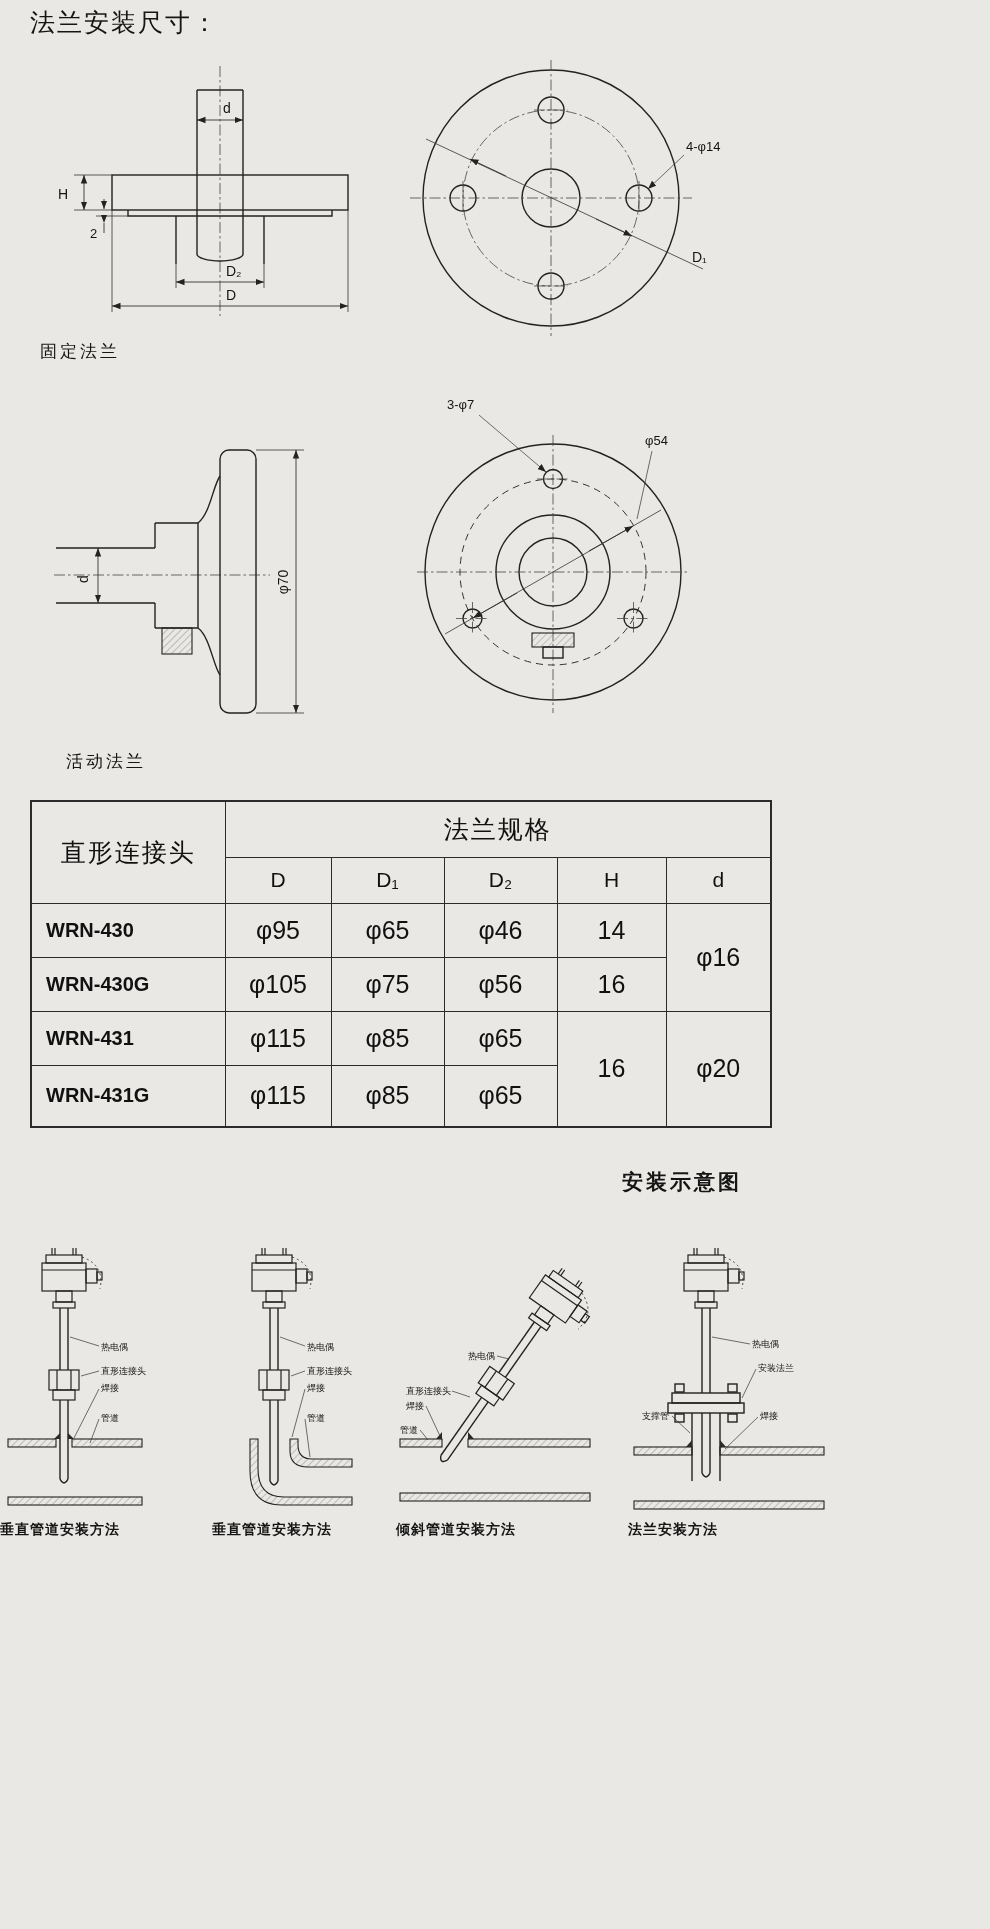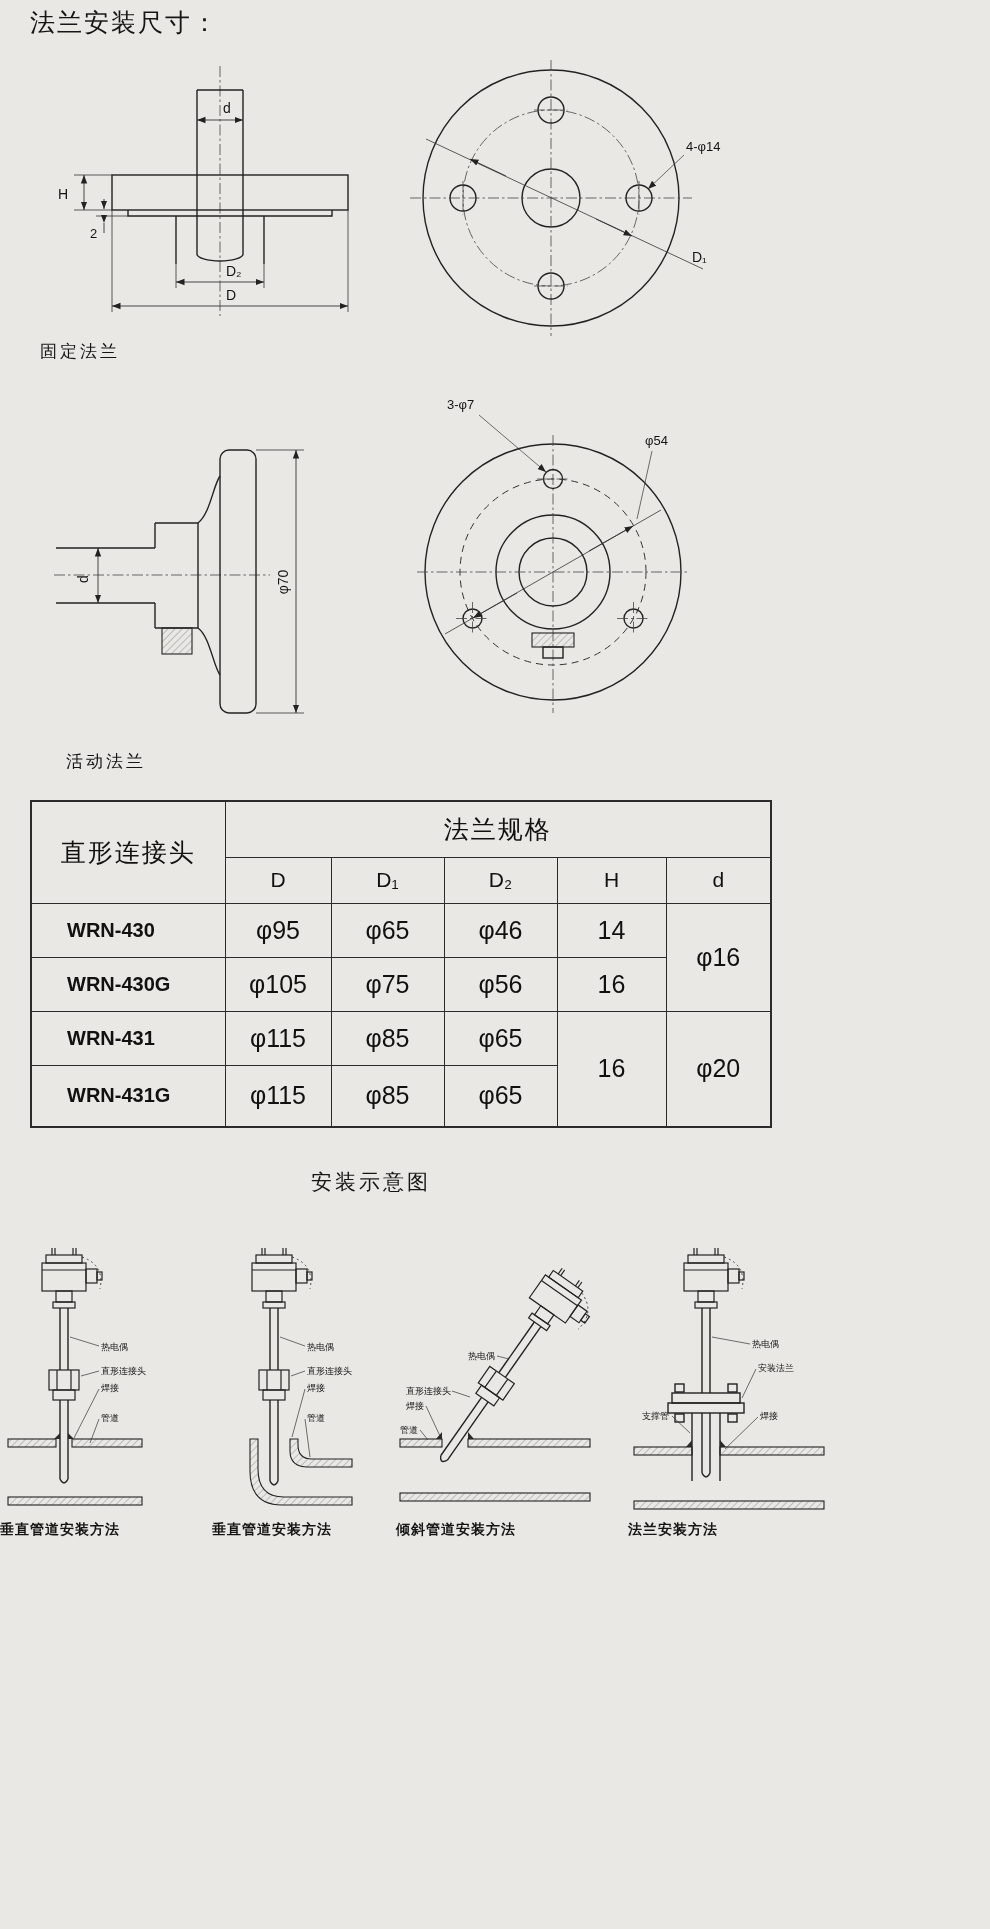--- a/index.html
+++ b/index.html
@@ -16,27 +16,27 @@
   .leader{stroke:#333;stroke-width:0.7;fill:none}
   .dimtext{font-size:14px}
   .smdim{font-size:13px}
   .lbl{font-size:9px}
   .hatched{fill:url(#hatch);stroke:#222;stroke-width:1.1}
   .weld{fill:#2a2a2a;stroke:none}
   #title{left:30px;top:6px;font-size:25px;font-weight:normal;letter-spacing:2px}
   .cap{font-size:17px;letter-spacing:3px;text-align:left}
   #cap-fixed{left:40px;top:340px;width:350px}
   #cap-mov{left:66px;top:750px;width:300px}
-  #install-heading{left:0;top:1168px;width:742px;text-align:center;font-size:21px;font-weight:normal;letter-spacing:3px}
+  #install-heading{left:0;top:1168px;width:742px;text-align:right;font-size:21px;font-weight:bold;letter-spacing:3px}
   .diag-cap{position:absolute;top:1521px;font-size:14px;font-weight:bold;text-align:left;letter-spacing:1px}
   table{position:absolute;left:30px;top:800px;width:740px;border-collapse:collapse;table-layout:fixed;border:2.5px solid #2b2b2b;background:transparent}
   th,td{border:1.5px solid #2b2b2b;text-align:center;vertical-align:middle;font-weight:normal;padding:0;color:#111}
   .h1{font-size:25px;letter-spacing:2px}
   .h2{font-size:21px}
-  .model{text-align:left;padding-left:35px;font-size:20px;font-weight:bold}
+  .model{text-align:left;padding-left:14px;font-size:20px;font-weight:bold}
   .val{font-size:25px}
 </style>
 </head>
 <body>
 
 <svg width="0" height="0" class="abs" style="left:0;top:0">
   <defs>
     <marker id="ae" markerWidth="10" markerHeight="8" refX="8.5" refY="4" orient="auto" markerUnits="userSpaceOnUse">
       <path d="M0,0.8 L8.5,4 L0,7.2 Z" fill="#222"></path>
     </marker>

